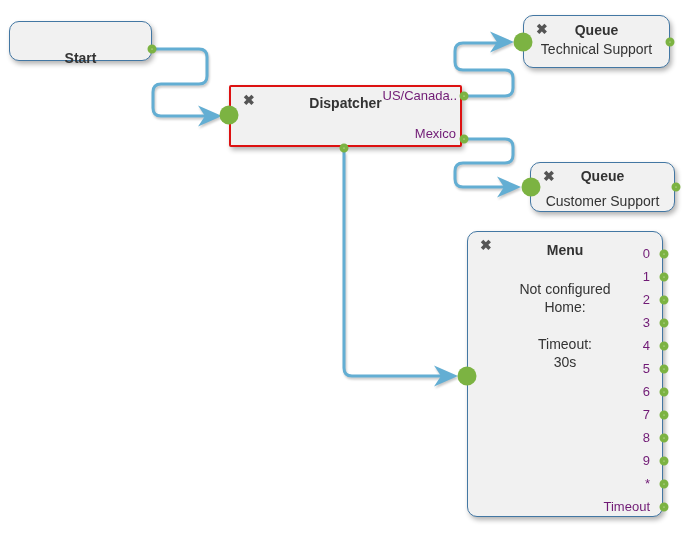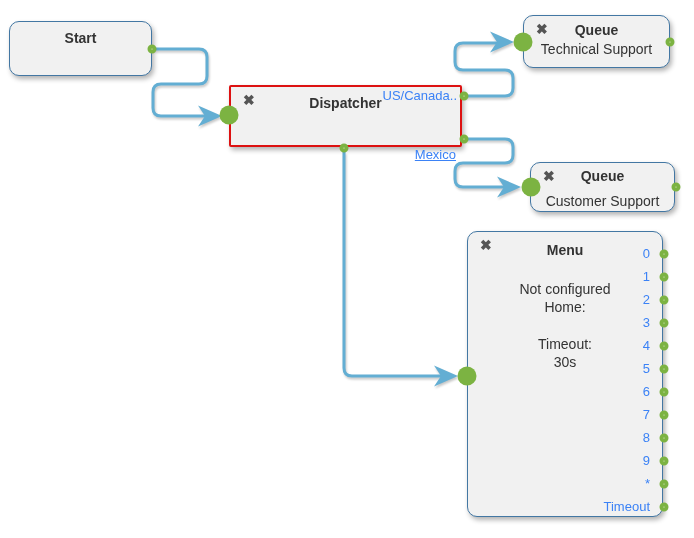--- a/index.html
+++ b/index.html
@@ -19,37 +19,37 @@
     box-shadow:2px 3px 5px rgba(0,0,0,0.30);
     text-align:center;font-size:14px;line-height:18px;
   }
   .node.selected{border:2px solid #dd1111;border-radius:2px;}
   .node .title{font-weight:bold;}
   .node .sub{margin-top:4px;}
   .close{
     position:absolute;left:12px;top:6px;font-size:14px;font-weight:bold;color:#555;
     line-height:14px;cursor:pointer;
   }
-  #node-start{left:9px;top:21px;width:143px;height:55px;padding-top:7px;}
+  #node-start{left:9px;top:21px;width:143px;height:40px;padding-top:27px;}
   #node-dispatcher{left:229px;top:85px;width:233px;height:62px;padding-top:7px;}
   #node-queue-technical{left:523px;top:15px;width:147px;height:53px;padding-top:5px;}
   #node-queue-technical .sub{margin-top:1px;}
   #node-queue-customer{left:530px;top:162px;width:145px;height:50px;padding-top:4px;}
   #node-queue-customer .sub{margin-top:7px;text-align:center;}
   #node-menu{left:467px;top:231px;width:196px;height:286px;padding-top:9px;}
   #node-menu .body{margin-top:21px;}
   #node-menu .group2{margin-top:19px;}
 
   .port{position:absolute;transform:translate(-50%,-50%);cursor:crosshair;}
   .port.ring{width:9px;height:9px;border:4.5px solid #7cb342;background:#fff;border-radius:50%;}
   .port.dot{width:19px;height:19px;background:#7cb342;border-radius:50%;}
 
   .plabel{
     position:absolute;transform:translate(-100%,-50%);white-space:nowrap;
-    font-size:13px;color:#3b82f6;line-height:14px;
+    font-size:13px;color:#701a75;line-height:14px;
   }
 </style>
 </head>
 <body>
 
 <div class="canvas">
 
   <svg class="wires">
     <g>
       <path d="M 152 49 H 199 Q 207 49 207 57 V 76 Q 207 84 199 84 H 161 Q 153 84 153 92 V 108 Q 153 116 161 116 H 206"></path>
@@ -92,21 +92,21 @@
     <div class="title">Menu</div>
     <div class="body">
       <div>Not configured</div>
       <div>Home:</div>
       <div class="group2">Timeout:</div>
       <div>30s</div>
     </div>
   </div>
 
   <span class="plabel" style="left:457px;top:96px;">US/Canada..</span>
-  <span class="plabel" style="left:456px;top:155px;text-decoration:underline;">Mexico</span>
+  <span class="plabel" style="left:456px;top:134px;">Mexico</span>
 
   <span class="plabel" style="left:650px;top:254px;">0</span>
   <span class="plabel" style="left:650px;top:277px;">1</span>
   <span class="plabel" style="left:650px;top:300px;">2</span>
   <span class="plabel" style="left:650px;top:323px;">3</span>
   <span class="plabel" style="left:650px;top:346px;">4</span>
   <span class="plabel" style="left:650px;top:369px;">5</span>
   <span class="plabel" style="left:650px;top:392px;">6</span>
   <span class="plabel" style="left:650px;top:415px;">7</span>
   <span class="plabel" style="left:650px;top:438px;">8</span>

